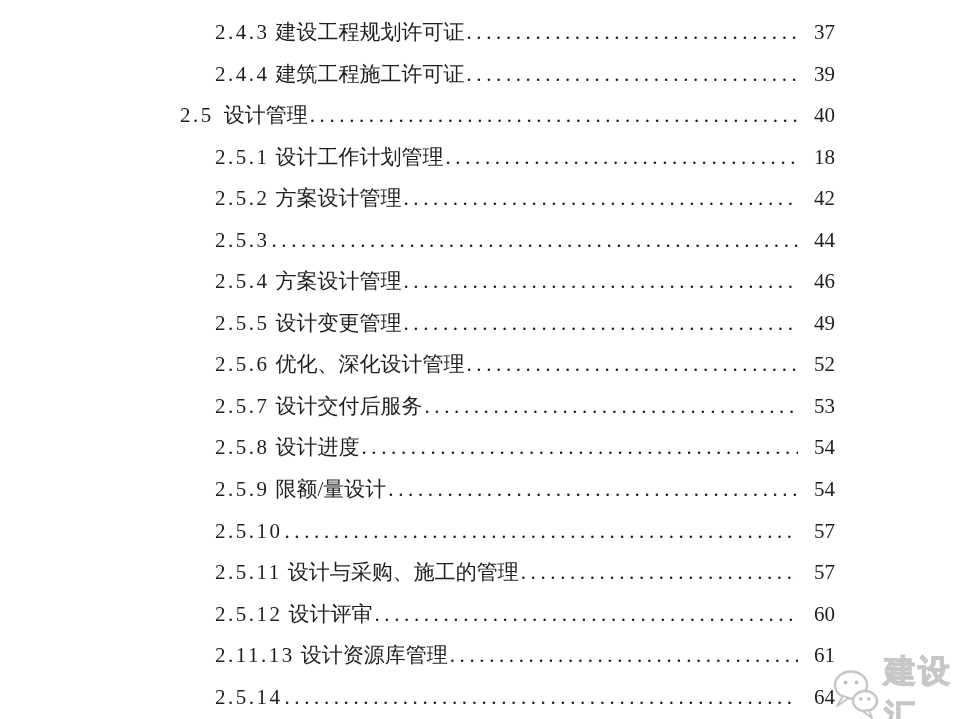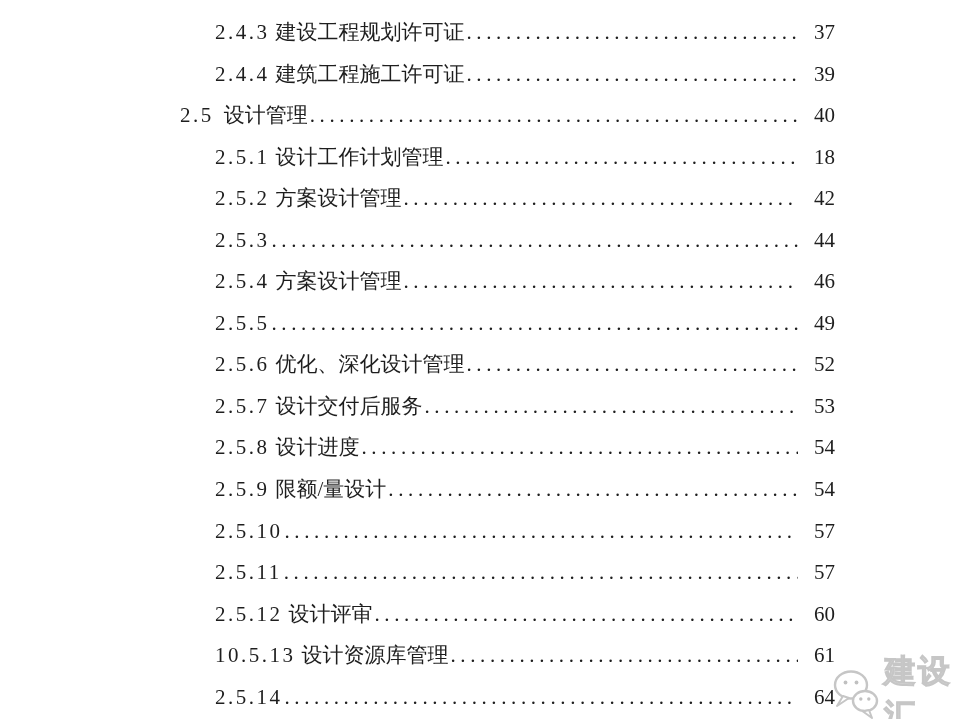--- a/index.html
+++ b/index.html
@@ -117,20 +117,21 @@
     <span class="toc-page">44</span>
   </div>
     <div class="toc-row level-2">
     <span class="toc-num">2.5.4</span>
     <span class="toc-title">方案设计管理</span>
     <span class="toc-dots">..........................................................................................</span>
     <span class="toc-page">46</span>
   </div>
     <div class="toc-row level-2">
     <span class="toc-num">2.5.5</span>
+    <span class="toc-title">设计变更管理</span>
     <span class="toc-dots">..........................................................................................</span>
     <span class="toc-page">49</span>
   </div>
     <div class="toc-row level-2">
     <span class="toc-num">2.5.6</span>
     <span class="toc-title">优化、深化设计管理</span>
     <span class="toc-dots">..........................................................................................</span>
     <span class="toc-page">52</span>
   </div>
     <div class="toc-row level-2">
@@ -151,31 +152,32 @@
     <span class="toc-dots">..........................................................................................</span>
     <span class="toc-page">54</span>
   </div>
     <div class="toc-row level-2">
     <span class="toc-num">2.5.10</span>
     <span class="toc-dots">..........................................................................................</span>
     <span class="toc-page">57</span>
   </div>
     <div class="toc-row level-2">
     <span class="toc-num">2.5.11</span>
+    <span class="toc-title">设计与采购、施工的管理</span>
     <span class="toc-dots">..........................................................................................</span>
     <span class="toc-page">57</span>
   </div>
     <div class="toc-row level-2">
     <span class="toc-num">2.5.12</span>
     <span class="toc-title">设计评审</span>
     <span class="toc-dots">..........................................................................................</span>
     <span class="toc-page">60</span>
   </div>
     <div class="toc-row level-2">
-    <span class="toc-num">10.5.13</span>
+    <span class="toc-num">2.11.13</span>
     <span class="toc-title">设计资源库管理</span>
     <span class="toc-dots">..........................................................................................</span>
     <span class="toc-page">61</span>
   </div>
     <div class="toc-row level-2">
     <span class="toc-num">2.5.14</span>
     <span class="toc-dots">..........................................................................................</span>
     <span class="toc-page">64</span>
   </div>
   </div>

